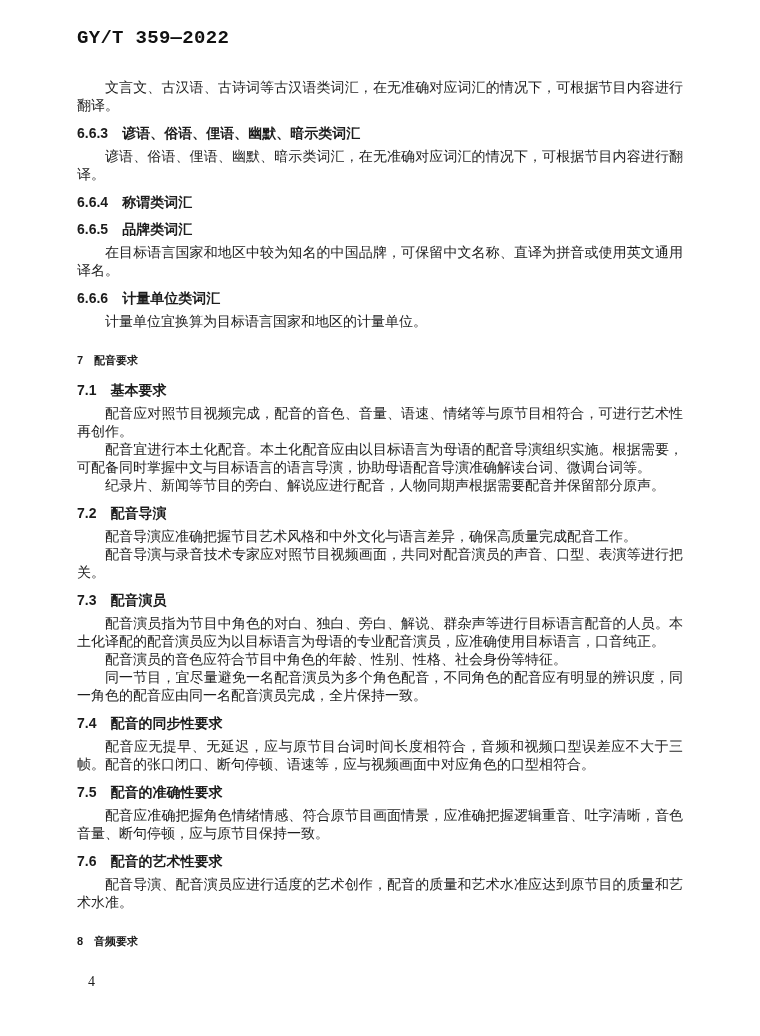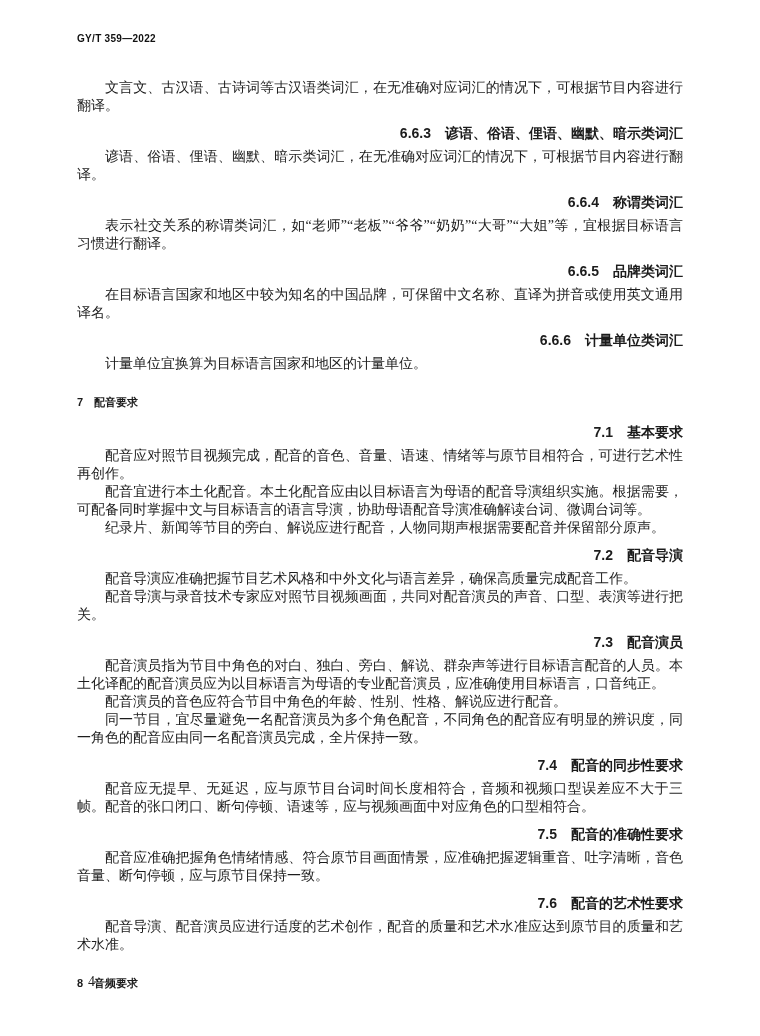--- a/index.html
+++ b/index.html
@@ -16,44 +16,44 @@
     font-family: "Liberation Serif", "DejaVu Serif", serif;
   }
   .page {
     box-sizing: border-box;
     width: 760px;
     height: 1036px;
     padding: 30px 77px 0 77px;
     position: relative;
   }
   .running-head {
-    font-family: Liberation Sans, sans-serif;
+    font-family: Liberation Mono, monospace;
     font-weight: bold;
-    font-size: 10px;
+    font-size: 19px;
     line-height: 17px;
     letter-spacing: 0.3px;
     color: #111;
   }
   .content {
     margin-top: 32px;
     font-size: 14px;
     line-height: 18px;
     text-align: justify;
   }
   p.body {
     margin: 0;
     text-indent: 2em;
   }
   h3.sub {
     font-family: "Liberation Sans", "DejaVu Sans", sans-serif;
     font-weight: bold;
     font-size: 14px;
     line-height: 18px;
     margin: 9px 0 6px 0;
-    text-align: right;
+    text-align: left;
   }
   h2.chapter {
     font-family: "Liberation Sans", "DejaVu Sans", sans-serif;
     font-weight: bold;
     font-size: 11px;
     line-height: 18px;
     margin: 20px 0 12px 0;
     text-align: left;
   }
   .page-number {
@@ -69,36 +69,35 @@
 
 <div class="page">
 
   <div class="running-head">GY/T 359—2022</div>
 
   <div class="content">
     <p class="body">文言文、古汉语、古诗词等古汉语类词汇，在无准确对应词汇的情况下，可根据节目内容进行翻译。</p>
     <h3 class="sub">6.6.3　谚语、俗语、俚语、幽默、暗示类词汇</h3>
     <p class="body">谚语、俗语、俚语、幽默、暗示类词汇，在无准确对应词汇的情况下，可根据节目内容进行翻译。</p>
     <h3 class="sub">6.6.4　称谓类词汇</h3>
-    <p class="body">表示社交关系的称谓类词汇，如“老师”“老板”“爷爷”“奶奶”“大哥”“大姐”等，宜根据目标语言习惯进行翻译。</p>
     <h3 class="sub">6.6.5　品牌类词汇</h3>
     <p class="body">在目标语言国家和地区中较为知名的中国品牌，可保留中文名称、直译为拼音或使用英文通用译名。</p>
     <h3 class="sub">6.6.6　计量单位类词汇</h3>
     <p class="body">计量单位宜换算为目标语言国家和地区的计量单位。</p>
     <h2 class="chapter">7　配音要求</h2>
     <h3 class="sub">7.1　基本要求</h3>
     <p class="body">配音应对照节目视频完成，配音的音色、音量、语速、情绪等与原节目相符合，可进行艺术性再创作。</p>
     <p class="body">配音宜进行本土化配音。本土化配音应由以目标语言为母语的配音导演组织实施。根据需要，可配备同时掌握中文与目标语言的语言导演，协助母语配音导演准确解读台词、微调台词等。</p>
     <p class="body">纪录片、新闻等节目的旁白、解说应进行配音，人物同期声根据需要配音并保留部分原声。</p>
     <h3 class="sub">7.2　配音导演</h3>
     <p class="body">配音导演应准确把握节目艺术风格和中外文化与语言差异，确保高质量完成配音工作。</p>
     <p class="body">配音导演与录音技术专家应对照节目视频画面，共同对配音演员的声音、口型、表演等进行把关。</p>
     <h3 class="sub">7.3　配音演员</h3>
     <p class="body">配音演员指为节目中角色的对白、独白、旁白、解说、群杂声等进行目标语言配音的人员。本土化译配的配音演员应为以目标语言为母语的专业配音演员，应准确使用目标语言，口音纯正。</p>
-    <p class="body">配音演员的音色应符合节目中角色的年龄、性别、性格、解说应进行配音。</p>
+    <p class="body">配音演员的音色应符合节目中角色的年龄、性别、性格、社会身份等特征。</p>
     <p class="body">同一节目，宜尽量避免一名配音演员为多个角色配音，不同角色的配音应有明显的辨识度，同一角色的配音应由同一名配音演员完成，全片保持一致。</p>
     <h3 class="sub">7.4　配音的同步性要求</h3>
     <p class="body">配音应无提早、无延迟，应与原节目台词时间长度相符合，音频和视频口型误差应不大于三帧。配音的张口闭口、断句停顿、语速等，应与视频画面中对应角色的口型相符合。</p>
     <h3 class="sub">7.5　配音的准确性要求</h3>
     <p class="body">配音应准确把握角色情绪情感、符合原节目画面情景，应准确把握逻辑重音、吐字清晰，音色音量、断句停顿，应与原节目保持一致。</p>
     <h3 class="sub">7.6　配音的艺术性要求</h3>
     <p class="body">配音导演、配音演员应进行适度的艺术创作，配音的质量和艺术水准应达到原节目的质量和艺术水准。</p>
     <h2 class="chapter">8　音频要求</h2>
   </div>
 

